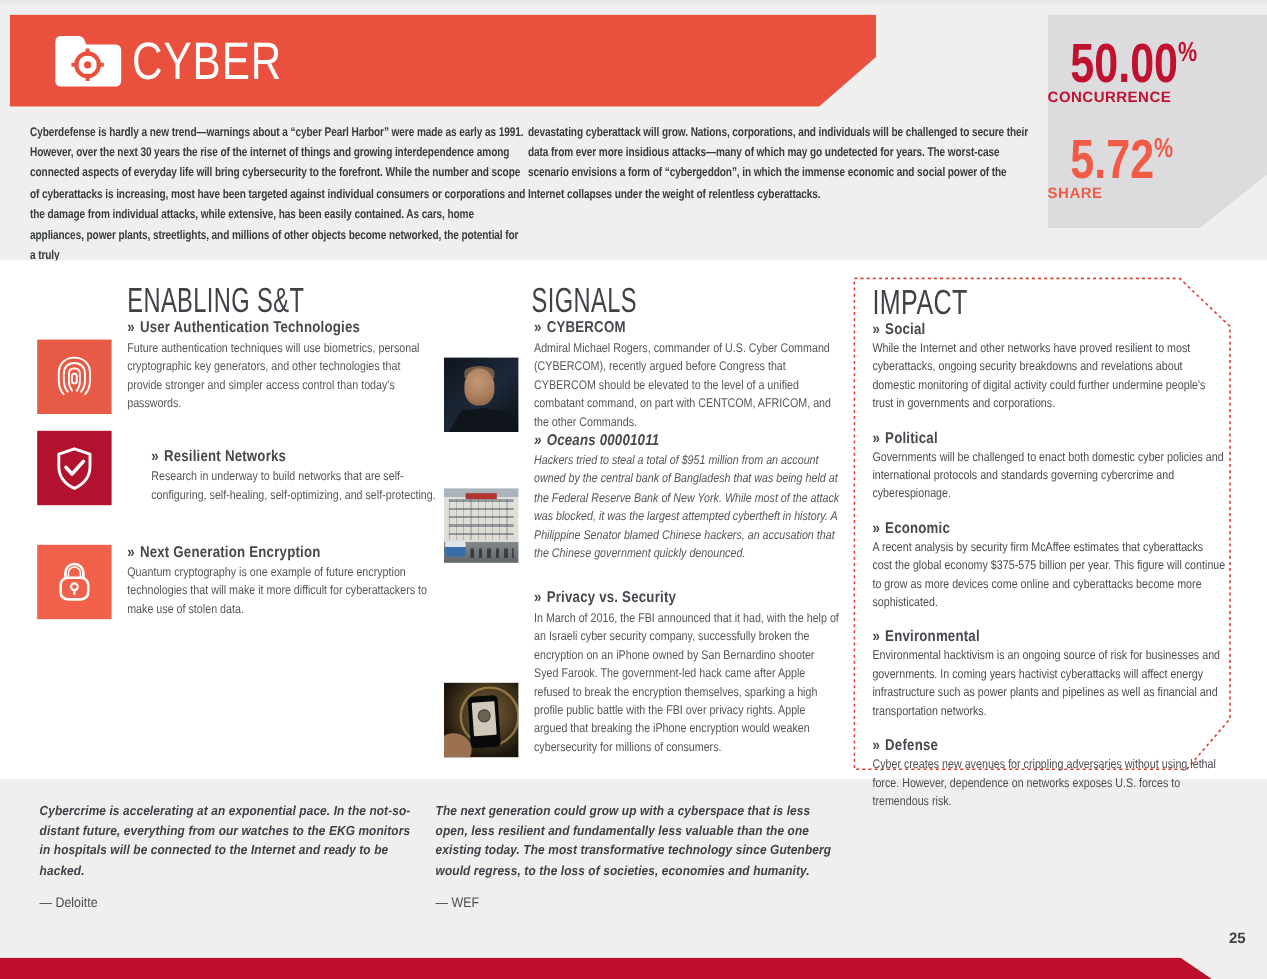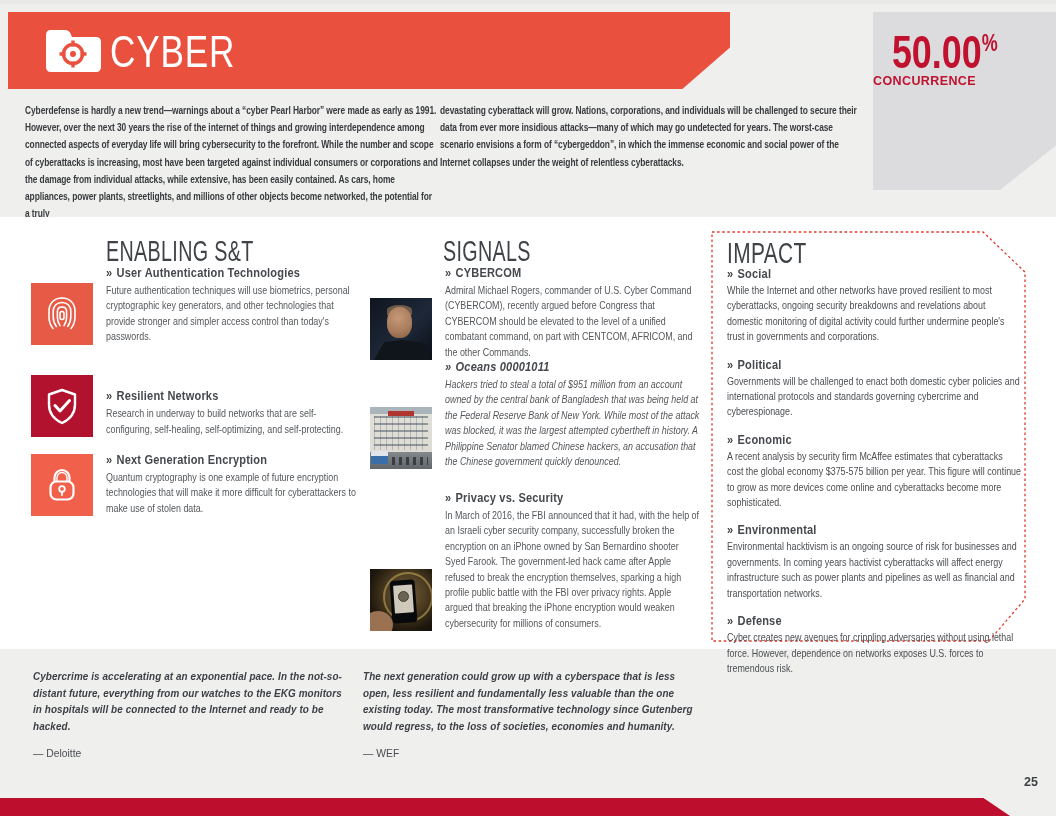--- a/index.html
+++ b/index.html
@@ -138,20 +138,26 @@
     <div class="banner-title">CYBER</div>
   </div>
 
   <div class="stats">
     <div class="stat-group concurrence">
       <div class="stat-line">
         <span class="stat-value">50.00</span><span class="stat-unit">%</span>
       </div>
       <div class="stat-label">CONCURRENCE</div>
     </div>
+    <div class="stat-group share">
+      <div class="stat-line">
+        <span class="stat-value">5.72</span><span class="stat-unit">%</span>
+      </div>
+      <div class="stat-label">SHARE</div>
+    </div>
   </div>
 
   <div class="intro-col c1">Cyberdefense is hardly a new trend—warnings about a “cyber Pearl Harbor” were made as early as 1991. However, over the next 30 years the rise of the internet of things and growing interdependence among connected aspects of everyday life will bring cybersecurity to the forefront. While the number and scope of cyberattacks is increasing, most have been targeted against individual consumers or corporations and the damage from individual attacks, while extensive, has been easily contained. As cars, home appliances, power plants, streetlights, and millions of other objects become networked, the potential for a truly</div>
   <div class="intro-col c2">devastating cyberattack will grow. Nations, corporations, and individuals will be challenged to secure their data from ever more insidious attacks—many of which may go undetected for years. The worst-case scenario envisions a form of “cybergeddon”, in which the immense economic and social power of the Internet collapses under the weight of relentless cyberattacks.</div>
 
   <div class="white-band"></div>
 
   <div class="col-heading enabling">ENABLING S&amp;T</div>
 
   <div class="item" style="left:31px; top:261px;">
@@ -165,21 +171,21 @@
         <path d="M21 14 c3 0 4.6 2 4.6 4.6 v6 c0 3.4-1 5.8-2.6 8"></path>
         <rect x="19" y="18.5" width="4" height="8" rx="2"></rect>
       </svg>
     </div>
     <div class="itext">
       <div class="item-title"><span class="marker">»</span><span>User Authentication Technologies</span></div>
       <div class="item-body">Future authentication techniques will use biometrics, personal cryptographic key generators, and other technologies that provide stronger and simpler access control than today's passwords.</div>
     </div>
   </div>
 
-  <div class="item" style="left:31px; top:367px;">
+  <div class="item" style="left:31px; top:351px;gap:20px;">
     <div class="thumb sq-dark">
       <svg class="icon-svg" width="42" height="42" viewBox="0 0 42 42" fill="none" stroke="#ffffff">
         <path d="M21 5 l13 4.5 v10 c0 9.5-5.5 15-13 18.5 c-7.5-3.5-13-9-13-18.5 v-10 z" stroke-width="2.4" stroke-linejoin="round"></path>
         <path d="M14 20.5 l5 5.5 l9.5-10.5" stroke-width="3" stroke-linecap="round" stroke-linejoin="round"></path>
       </svg>
     </div>
     <div class="itext">
       <div class="item-title"><span class="marker">»</span><span>Resilient Networks</span></div>
       <div class="item-body">Research in underway to build networks that are self-configuring, self-healing, self-optimizing, and self-protecting.</div>
     </div>

